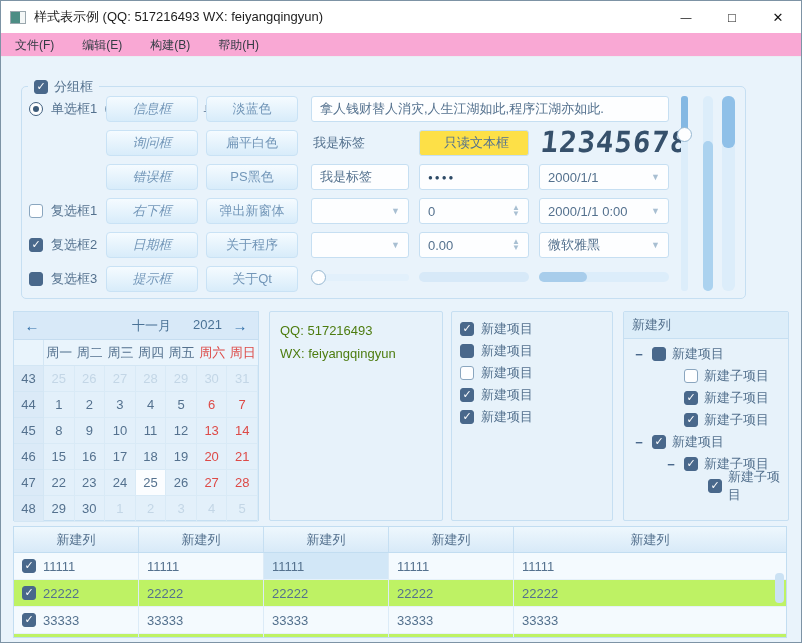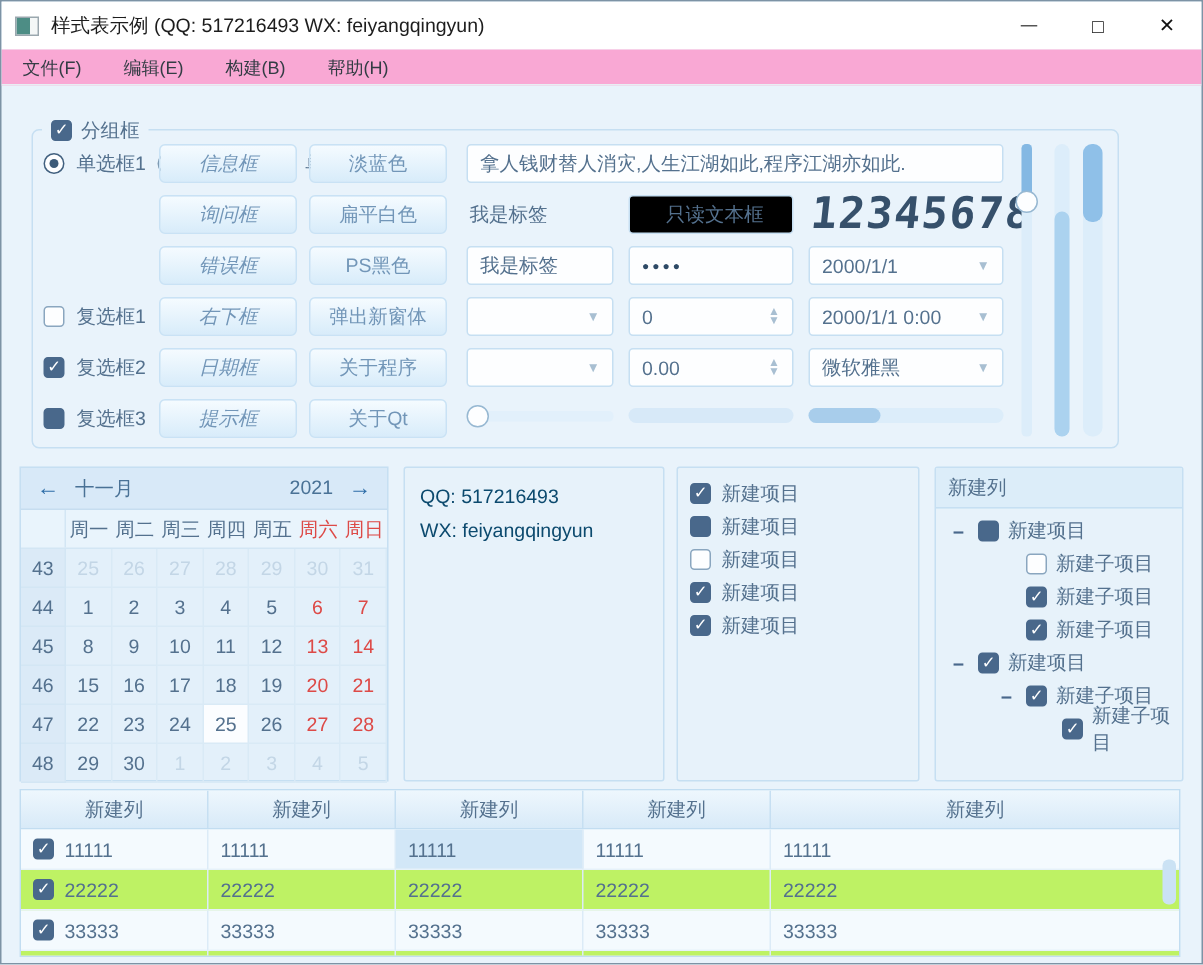--- a/index.html
+++ b/index.html
@@ -27,54 +27,54 @@
   .cb.partial { background:#49688b; border-color:#49688b; }
   .radio { width:14px; height:14px; border:1px solid #7e9bb4; border-radius:50%; background:#fdfeff; display:inline-block; position:relative; flex:none; }
   .radio.on { border-color:#41607f; }
   .radio.on::after { content:""; position:absolute; left:3px; top:3px; width:6px; height:6px; border-radius:50%; background:#3c5a78; }
   .sel-row { height:26px; display:flex; align-items:center; gap:8px; font-size:13px; }
   .btn { width:92px; height:26px; border:1px solid #c9e2f5; border-radius:4px;
          background:linear-gradient(#f5fbff,#d8ecfa); color:#7296b8; font-size:13px;
          display:flex; align-items:center; justify-content:center; }
   .fld { position:absolute; height:26px; background:#fdfeff; border:1px solid #c6dff2; border-radius:3px;
          font-size:13px; color:#54718e; display:flex; align-items:center; padding:0 8px; }
-  .fld.ro { background:#000000;padding-left:24px; }
+  .fld.ro { background:#fde047;padding-left:24px; }
   .fld .car { margin-left:auto; color:#a8bfd2; font-size:9px; }
   .spins { margin-left:auto; display:flex; flex-direction:column; line-height:6px; color:#a8bfd2; font-size:8px; }
   input.raw { width:100%; height:100%; border:none; outline:none; background:transparent; font:inherit; color:inherit; padding:0; }
   .lbl { position:absolute; font-size:13px; color:#54718e; display:flex; align-items:center; height:26px; }
   #lcd { position:absolute; left:540px; top:124px; width:122px; height:30px; text-align:right;
          font-family:"DejaVu Sans Mono",monospace; font-size:29px; font-weight:bold; color:#36506b;
          transform:skewX(-6deg); letter-spacing:1px; }
   
   .track { position:absolute; background:#dcedfa; }
   .fill  { position:absolute; background:#8fc0e8; }
   .knob  { position:absolute; width:15px; height:15px; border-radius:50%; background:#fdfeff; border:1px solid #97b8d2; }
   
   #calendar { position:absolute; left:12px; top:310px; width:246px; height:210px; border:1px solid #c6dff2; background:#e3f0fa; }
   #cal-nav { height:28px; background:#d8e9f8; border-bottom:1px solid #c6ddf0; display:flex; align-items:center; font-size:13px; color:#4a7296; }
   .cal-arrow { width:36px; text-align:center; font-size:15px; font-weight:bold; color:#2f6ea8; }
-  #cal-month-wrap { flex:1; display:flex; justify-content:space-between; gap:12px; }
+  #cal-month-wrap { flex:1; display:flex; justify-content:flex-end; gap:22px; }
   #cal-weekdays { height:26px; display:flex; background:#e9f4fc; border-bottom:1px solid #d3e6f4; font-size:13px; }
   .wd-corner { width:30px; border-right:1px solid #d3e6f4; }
   .wd { flex:1; display:flex; align-items:center; justify-content:center; color:#54718e; }
   .wd.red { color:#dd4a47; }
   #cal-body { display:flex; }
   #cal-weeks { width:30px; }
   .wknum { height:26px; display:flex; align-items:center; justify-content:center; font-size:13px; color:#54718e;
            background:#dbeaf7; border-right:1px solid #d3e6f4; border-bottom:1px solid #d3e6f4; }
   #cal-days { flex:1; display:grid; grid-template-columns:repeat(7,1fr); }
   .day { height:26px; display:flex; align-items:center; justify-content:center; font-size:13px; color:#54718e;
          border-right:1px solid #d9eaf6; border-bottom:1px solid #d9eaf6; }
   .day.dim { color:#c3d6e6; }
   .day.red { color:#dd4a47; }
   .day.sel { background:#fbfdff; }
   
   .panel { position:absolute; top:310px; height:210px; border:1px solid #c6dff2; background:#e7f2fa; border-radius:2px; }
-  #notes { left:268px; width:174px; padding:8px 10px; font-size:13px; line-height:1.75; color:#0c4a6e; }
+  #notes { left:268px; width:174px; padding:8px 10px; font-size:13px; line-height:1.75; color:#4d7c0f; }
   #list { left:450px; width:162px; padding:6px 8px; }
   .li { height:22px; display:flex; align-items:center; gap:7px; font-size:13px; color:#54718e; }
   #tree { left:622px; width:166px; }
   #tree-header { height:27px; background:#dcedf9; border-bottom:1px solid #c6dff2; display:flex; align-items:center; padding-left:8px; font-size:13px; color:#54718e; }
   .ti { height:22px; display:flex; align-items:center; gap:6px; font-size:13px; color:#54718e; }
   .ti .exp { width:14px; text-align:center; color:#49688b; font-weight:bold; flex:none; }
   .ti.i0 { padding-left:8px; } .ti.i1 { padding-left:40px; } .ti.i2 { padding-left:64px; }
   
   #table { position:absolute; left:12px; top:525px; width:774px; height:112px; border:1px solid #c2ddf1; background:#f4fafe; overflow:hidden; }
   #thead { height:26px; display:flex; background:linear-gradient(#eef7fd,#d8eaf8); border-bottom:1px solid #c2ddf1; }

